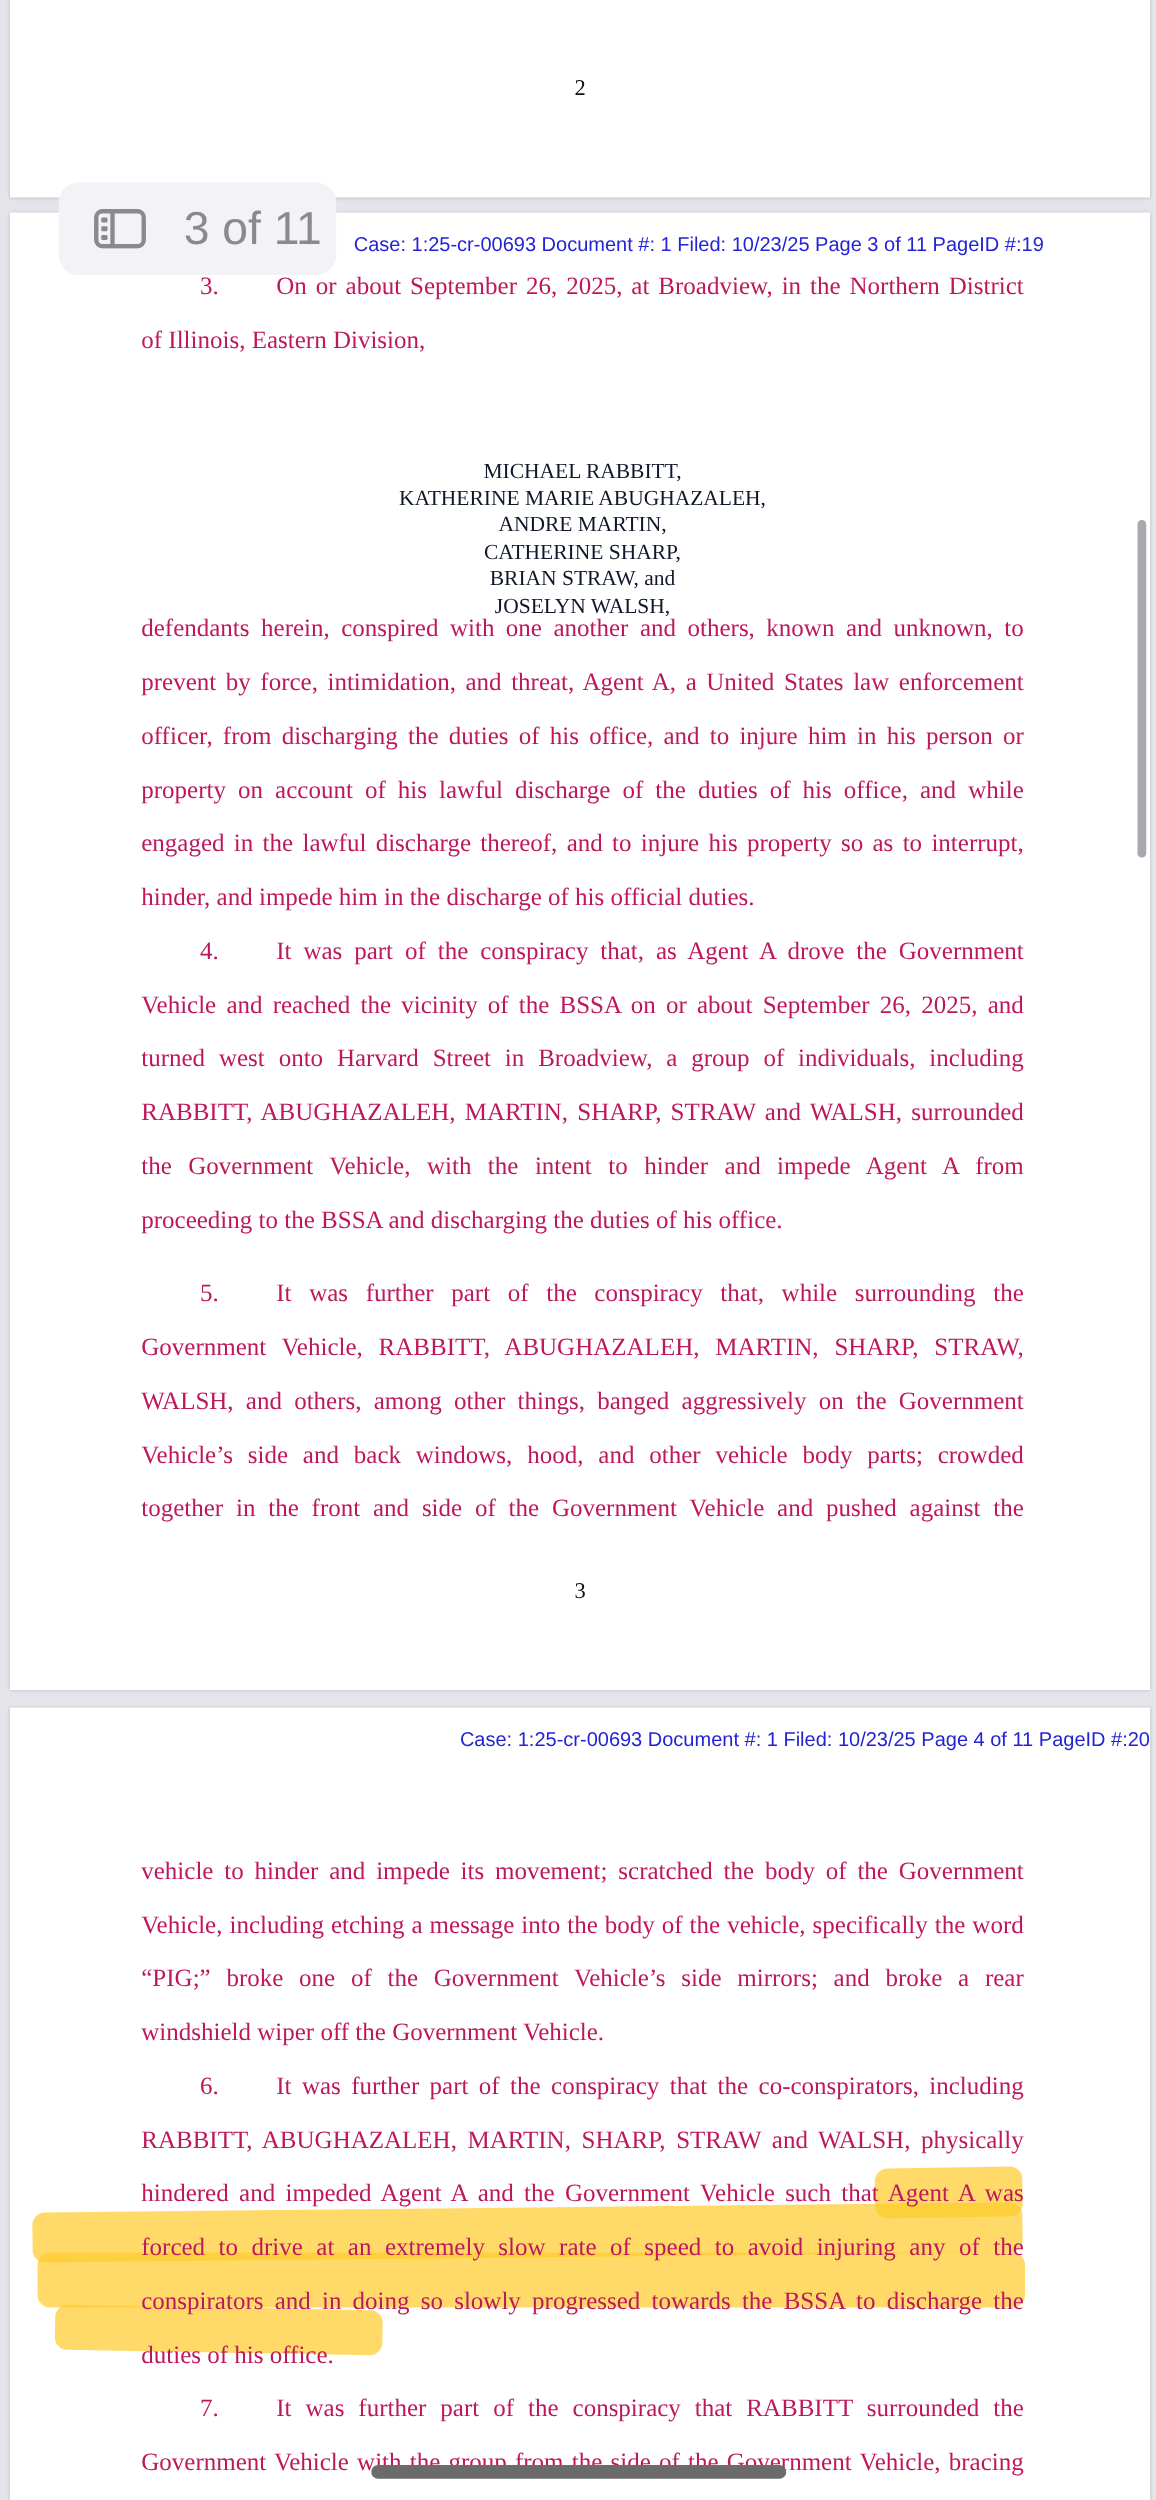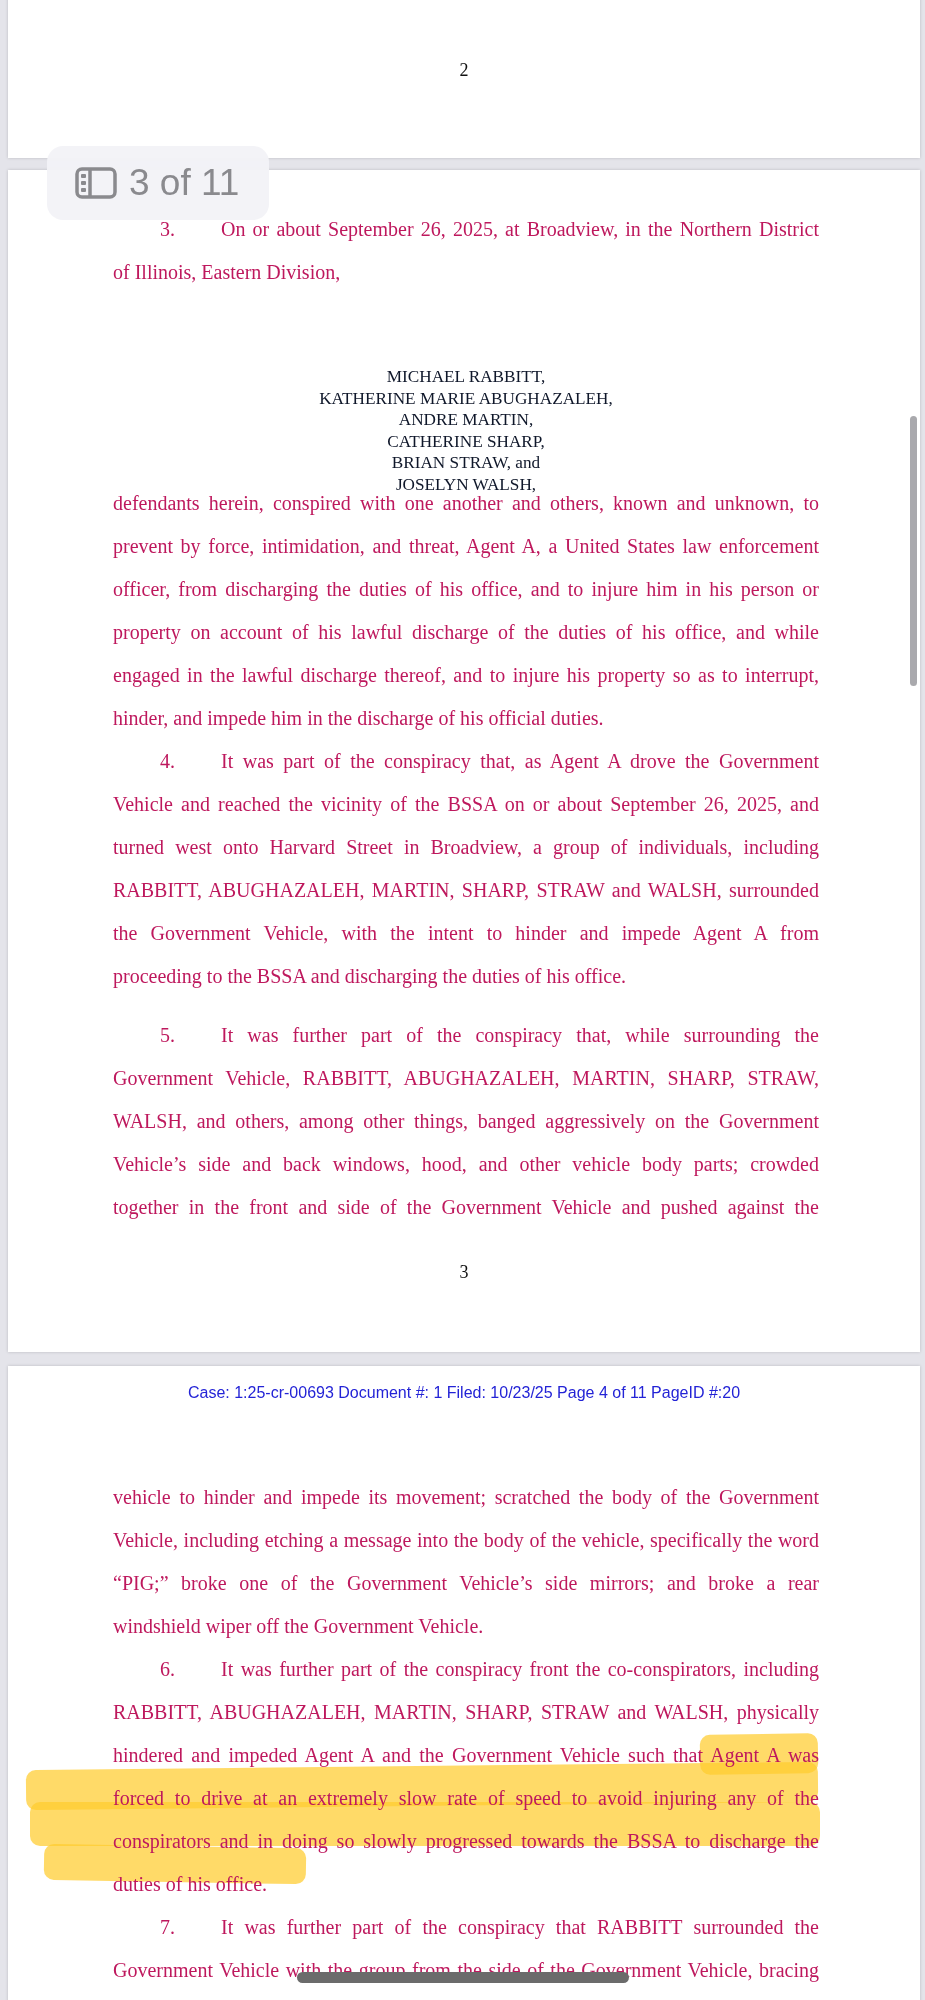--- a/index.html
+++ b/index.html
@@ -15,21 +15,21 @@
   }
   #page2 { top: -10px; height: 168px; }
   #page3 { top: 170px; height: 1182px; }
   #page4 { top: 1366px; height: 700px; }
 
   .page-num {
     position: absolute; left: 0; right: 0; text-align: center;
     font-size: 18px; color: #111;
   }
   .header-line {
-    position: absolute; left: 0; right: 0; text-align: center;
+    position: absolute; left: 0; right: 0; text-align: right;
     font-family: "Liberation Sans", "DejaVu Sans", sans-serif;
     font-size: 16px; color: #2323d6; letter-spacing: 0;
   }
   .text-block {
     position: absolute; left: 105px; width: 706px;
     font-size: 20px; color: #be185d;
   }
   .line {
     height: 43px; line-height: 43px; white-space: nowrap;
     text-align: justify; text-align-last: justify;
@@ -45,41 +45,42 @@
     position: absolute; background: rgba(255, 204, 46, 0.72); border-radius: 10px;
   }
   .badge {
     position: absolute; left: 47px; top: 146px; width: 222px; height: 74px;
     background: rgba(243,243,247,0.96); border-radius: 16px;
     display: flex; align-items: center; gap: 12px; padding-left: 28px; box-sizing: border-box;
   }
   .badge-icon { width: 42px; height: 32px; }
   .badge-text {
     font-family: "Liberation Sans", "DejaVu Sans", sans-serif;
-    font-size: 37px; color: #8a8a8e;
+    font-size: 37px; color: #8a8a8e; margin-left: 18px;
   }
   .scrollbar {
     position: absolute; left: 910px; top: 416px; width: 7px; height: 270px;
     background: #a9a9ad; border-radius: 4px;
   }
   .home-indicator {
     position: absolute; left: 297px; top: 1972px; width: 332px; height: 11px;
     background: #6b6b6b; border-radius: 6px;
   }
 </style>
 </head>
 <body>
 
 <div class="viewer">
 
   <div class="page" id="page2">
     <div class="page-num" style="top:70px;">2</div>
   </div>
 
   <div class="page" id="page3">
+    <div class="header-line" style="top:18px; left:190px; text-align:center;">Case: 1:25-cr-00693 Document #: 1 Filed: 10/23/25 Page 3 of 11 PageID #:19</div>
 
     <div class="text-block" style="top:38px;">
       <div class="line indent"><span class="pnum">3.</span><span>On or about September 26, 2025, at Broadview, in the Northern District</span></div>
       <div class="line last">of Illinois, Eastern Division,</div>
     </div>
 
     <div class="names" style="top:196px;">
       <div>MICHAEL RABBITT,</div>
       <div>KATHERINE MARIE ABUGHAZALEH,</div>
       <div>ANDRE MARTIN,</div>
@@ -126,21 +127,21 @@
     <div class="highlight" style="left:36px; top:480px; width:262px; height:36px; transform:rotate(1deg);"></div>
 
     <div class="text-block" style="top:110px;">
       <div class="line">vehicle to hinder and impede its movement; scratched the body of the Government</div>
       <div class="line">Vehicle, including etching a message into the body of the vehicle, specifically the word</div>
       <div class="line">“PIG;” broke one of the Government Vehicle’s side mirrors; and broke a rear</div>
       <div class="line last">windshield wiper off the Government Vehicle.</div>
     </div>
 
     <div class="text-block" style="top:282px;">
-      <div class="line indent"><span class="pnum">6.</span><span>It was further part of the conspiracy front the co-conspirators, including</span></div>
+      <div class="line indent"><span class="pnum">6.</span><span>It was further part of the conspiracy that the co-conspirators, including</span></div>
       <div class="line">RABBITT, ABUGHAZALEH, MARTIN, SHARP, STRAW and WALSH, physically</div>
       <div class="line">hindered and impeded Agent A and the Government Vehicle such that Agent A was</div>
       <div class="line">forced to drive at an extremely slow rate of speed to avoid injuring any of the</div>
       <div class="line">conspirators and in doing so slowly progressed towards the BSSA to discharge the</div>
       <div class="line last">duties of his office.</div>
     </div>
 
     <div class="text-block" style="top:540px;">
       <div class="line indent"><span class="pnum">7.</span><span>It was further part of the conspiracy that RABBITT surrounded the</span></div>
       <div class="line">Government Vehicle with the group from the side of the Government Vehicle, bracing</div>

